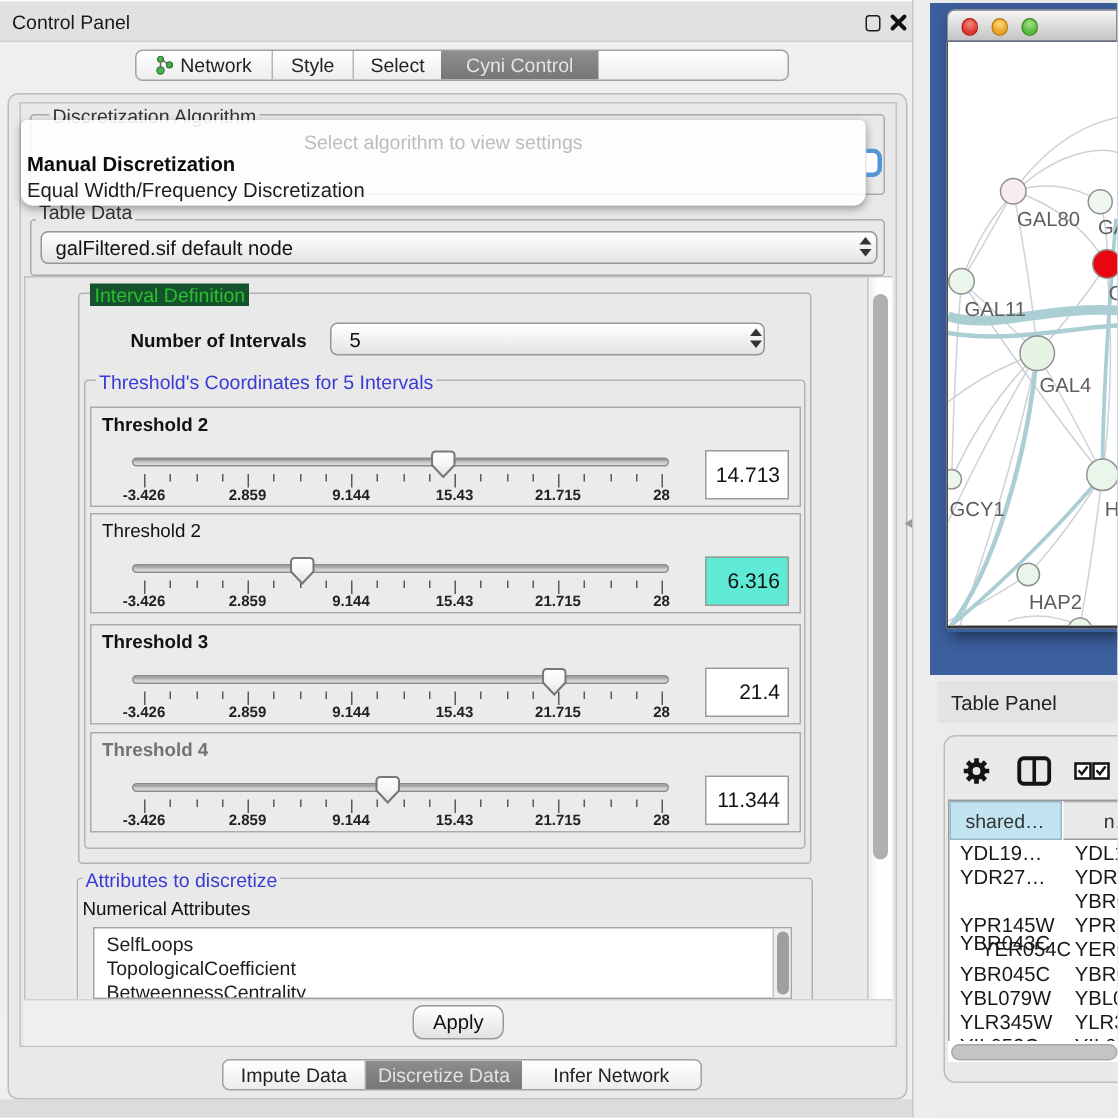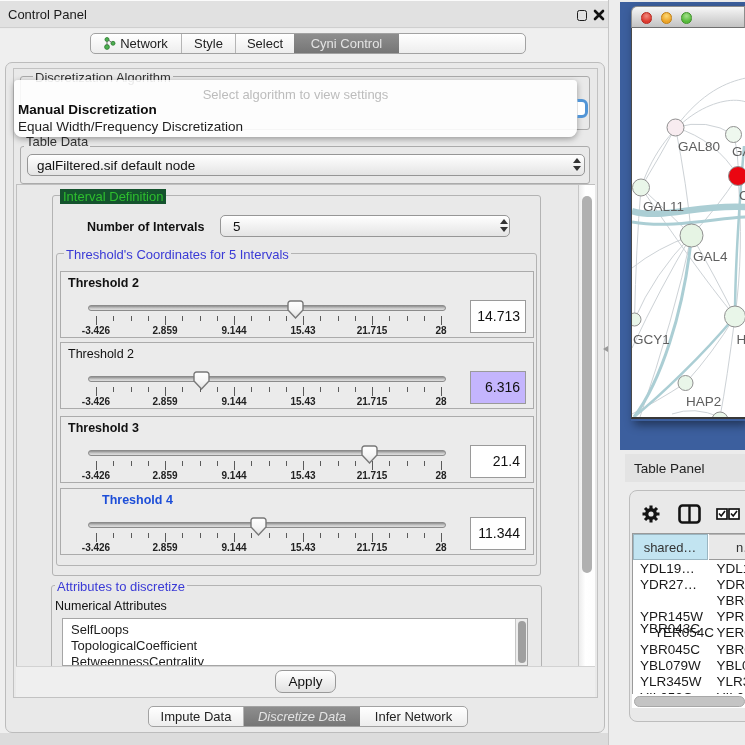--- a/index.html
+++ b/index.html
@@ -149,21 +149,21 @@
     <svg width="17" height="19" viewBox="0 0 17 19" style="position:absolute;left:192.5px;top:371px;z-index:3;">
       <defs>
         <linearGradient id="tg1" x1="0" y1="0" x2="0" y2="1">
           <stop offset="0" stop-color="#ffffff"></stop>
           <stop offset="0.55" stop-color="#f4f4f4"></stop>
           <stop offset="1" stop-color="#e2e2e2"></stop>
         </linearGradient>
       </defs>
       <path d="M3.5 1 h10 a2.5 2.5 0 0 1 2.5 2.5 v6.5 L8.5 18 L1 10 V3.5 a2.5 2.5 0 0 1 2.5-2.5 Z" fill="url(#tg1)" stroke="#787878" stroke-width="1.4"></path>
     </svg>
-    <div class="abs" style="left:470px;top:371px;width:56px;height:33px;background:#c4b5fd;border:1.5px solid #9a9a9a;box-sizing:border-box;font-size:14px;color:#111;text-align:right;line-height:30px;padding-right:5px;">6.316</div>
+    <div class="abs" style="left:470px;top:371px;width:56px;height:33px;background:#5eead4;border:1.5px solid #9a9a9a;box-sizing:border-box;font-size:14px;color:#111;text-align:right;line-height:30px;padding-right:5px;">6.316</div>
 <div class="abs" style="left:60px;top:416px;width:474px;height:67px;border:1px solid #ababab;box-sizing:border-box;background:#ebebeb;"></div>
     <div class="abs" style="left:68px;top:421px;font-size:12.5px;font-weight:bold;color:#111;text-align:center;">Threshold 3</div>
     <div class="abs" style="left:88px;top:450px;width:358px;height:6px;background:linear-gradient(#8f8f8f,#c9c9c9 55%,#dedede);border:1px solid #8b8b8b;border-radius:3px;box-sizing:border-box;"></div>
     <div class="abs" style="left:96.0px;top:461px;width:1px;height:9px;background:#5a5a5a;"></div>
     <div class="abs" style="left:113.2px;top:461px;width:1px;height:5px;background:#5a5a5a;"></div>
     <div class="abs" style="left:130.5px;top:461px;width:1px;height:5px;background:#5a5a5a;"></div>
     <div class="abs" style="left:147.8px;top:461px;width:1px;height:5px;background:#5a5a5a;"></div>
     <div class="abs" style="left:165.0px;top:461px;width:1px;height:9px;background:#5a5a5a;"></div>
     <div class="abs" style="left:182.2px;top:461px;width:1px;height:5px;background:#5a5a5a;"></div>
     <div class="abs" style="left:199.5px;top:461px;width:1px;height:5px;background:#5a5a5a;"></div>
@@ -192,21 +192,21 @@
         <linearGradient id="tg2" x1="0" y1="0" x2="0" y2="1">
           <stop offset="0" stop-color="#ffffff"></stop>
           <stop offset="0.55" stop-color="#f4f4f4"></stop>
           <stop offset="1" stop-color="#e2e2e2"></stop>
         </linearGradient>
       </defs>
       <path d="M3.5 1 h10 a2.5 2.5 0 0 1 2.5 2.5 v6.5 L8.5 18 L1 10 V3.5 a2.5 2.5 0 0 1 2.5-2.5 Z" fill="url(#tg2)" stroke="#787878" stroke-width="1.4"></path>
     </svg>
     <div class="abs" style="left:470px;top:445px;width:56px;height:33px;background:#fff;border:1.5px solid #9a9a9a;box-sizing:border-box;font-size:14px;color:#111;text-align:right;line-height:30px;padding-right:5px;">21.4</div>
 <div class="abs" style="left:60px;top:488px;width:474px;height:67px;border:1px solid #ababab;box-sizing:border-box;background:#ebebeb;"></div>
-    <div class="abs" style="left:68px;top:493px;font-size:12.5px;font-weight:bold;color:#1d4ed8;margin-left:34px;">Threshold 4</div>
+    <div class="abs" style="left:68px;top:493px;font-size:12.5px;font-weight:bold;color:#737373;">Threshold 4</div>
     <div class="abs" style="left:88px;top:522px;width:358px;height:6px;background:linear-gradient(#8f8f8f,#c9c9c9 55%,#dedede);border:1px solid #8b8b8b;border-radius:3px;box-sizing:border-box;"></div>
     <div class="abs" style="left:96.0px;top:533px;width:1px;height:9px;background:#5a5a5a;"></div>
     <div class="abs" style="left:113.2px;top:533px;width:1px;height:5px;background:#5a5a5a;"></div>
     <div class="abs" style="left:130.5px;top:533px;width:1px;height:5px;background:#5a5a5a;"></div>
     <div class="abs" style="left:147.8px;top:533px;width:1px;height:5px;background:#5a5a5a;"></div>
     <div class="abs" style="left:165.0px;top:533px;width:1px;height:9px;background:#5a5a5a;"></div>
     <div class="abs" style="left:182.2px;top:533px;width:1px;height:5px;background:#5a5a5a;"></div>
     <div class="abs" style="left:199.5px;top:533px;width:1px;height:5px;background:#5a5a5a;"></div>
     <div class="abs" style="left:216.8px;top:533px;width:1px;height:5px;background:#5a5a5a;"></div>
     <div class="abs" style="left:234.0px;top:533px;width:1px;height:9px;background:#5a5a5a;"></div>
@@ -248,21 +248,21 @@
   <div style="margin:3px 0 0 8px;font-size:13px;color:#1d1d1d;line-height:16px;">SelfLoops<br>TopologicalCoefficient<br>BetweennessCentrality</div>
   <div style="position:absolute;right:0;top:0;width:11px;height:48px;background:#ededed;border-left:1px solid #c6c6c6;"></div>
   <div style="position:absolute;right:1.5px;top:2px;width:8px;height:42px;background:#9f9f9f;border-radius:4px;"></div>
 </div>
 
 <div class="abs" style="left:16px;top:666px;width:579px;height:31px;background:#efefef;border-top:1px solid #d2d2d2;box-sizing:border-box;z-index:4;"></div>
 <div class="abs" style="left:275px;top:670px;width:61px;height:23px;background:linear-gradient(#ffffff,#e2e2e2);border:1px solid #999;border-radius:7px;box-sizing:border-box;text-align:center;font-size:13.5px;color:#111;line-height:21px;z-index:5;">Apply</div>
 
 <div class="abs" style="left:148px;top:706px;width:320px;height:21px;background:linear-gradient(#ffffff,#ededed);border:1px solid #a2a2a2;border-radius:5px;box-sizing:border-box;overflow:hidden;display:flex;z-index:5;">
   <div style="width:94px;display:flex;align-items:center;justify-content:center;border-right:1px solid #b5b5b5;font-size:13px;color:#222;">Impute Data</div>
-  <div style="width:116px;display:flex;align-items:center;justify-content:center;background:linear-gradient(#8e8e8e,#767676);font-size:13px;color:#e3e3e3;font-style:italic;">Discretize Data</div>
+  <div style="width:104px;display:flex;align-items:center;justify-content:center;background:linear-gradient(#8e8e8e,#767676);font-size:13px;color:#e3e3e3;">Discretize Data</div>
   <div style="flex:1;display:flex;align-items:center;justify-content:center;font-size:13px;color:#222;">Infer Network</div>
 </div>
 
 <div class="abs" style="left:608px;top:0;width:12px;height:745px;background:#ededed;border-left:1px solid #c6c6c6;box-sizing:border-box;"></div>
 <div class="abs" style="left:620px;top:2px;width:125px;height:448px;background:#3c5f9e;"></div>
 <div class="abs" style="left:603px;top:346px;width:0;height:0;border-top:3.5px solid transparent;border-bottom:3.5px solid transparent;border-right:5px solid #9a9a9a;"></div>
 <div id="netframe">
     <div class="abs" style="left:631px;top:6px;width:114px;height:415px;box-shadow:3px 4px 9px rgba(0,0,0,0.45);">
       <div style="position:absolute;left:0;top:0;width:114px;height:22px;background:linear-gradient(#f6f6f6,#c3c3c3);border:1px solid #8d8d8d;border-bottom:1px solid #6f6f6f;border-radius:6px 0 0 0;box-sizing:border-box;"></div>
       <div style="position:absolute;left:10.0px;top:6.2px;width:11.4px;height:11.4px;border-radius:50%;background:radial-gradient(circle at 50% 30%,#f08a7e,#dd3b30 65%);border:1px solid #b5251d;box-sizing:border-box;"></div>

